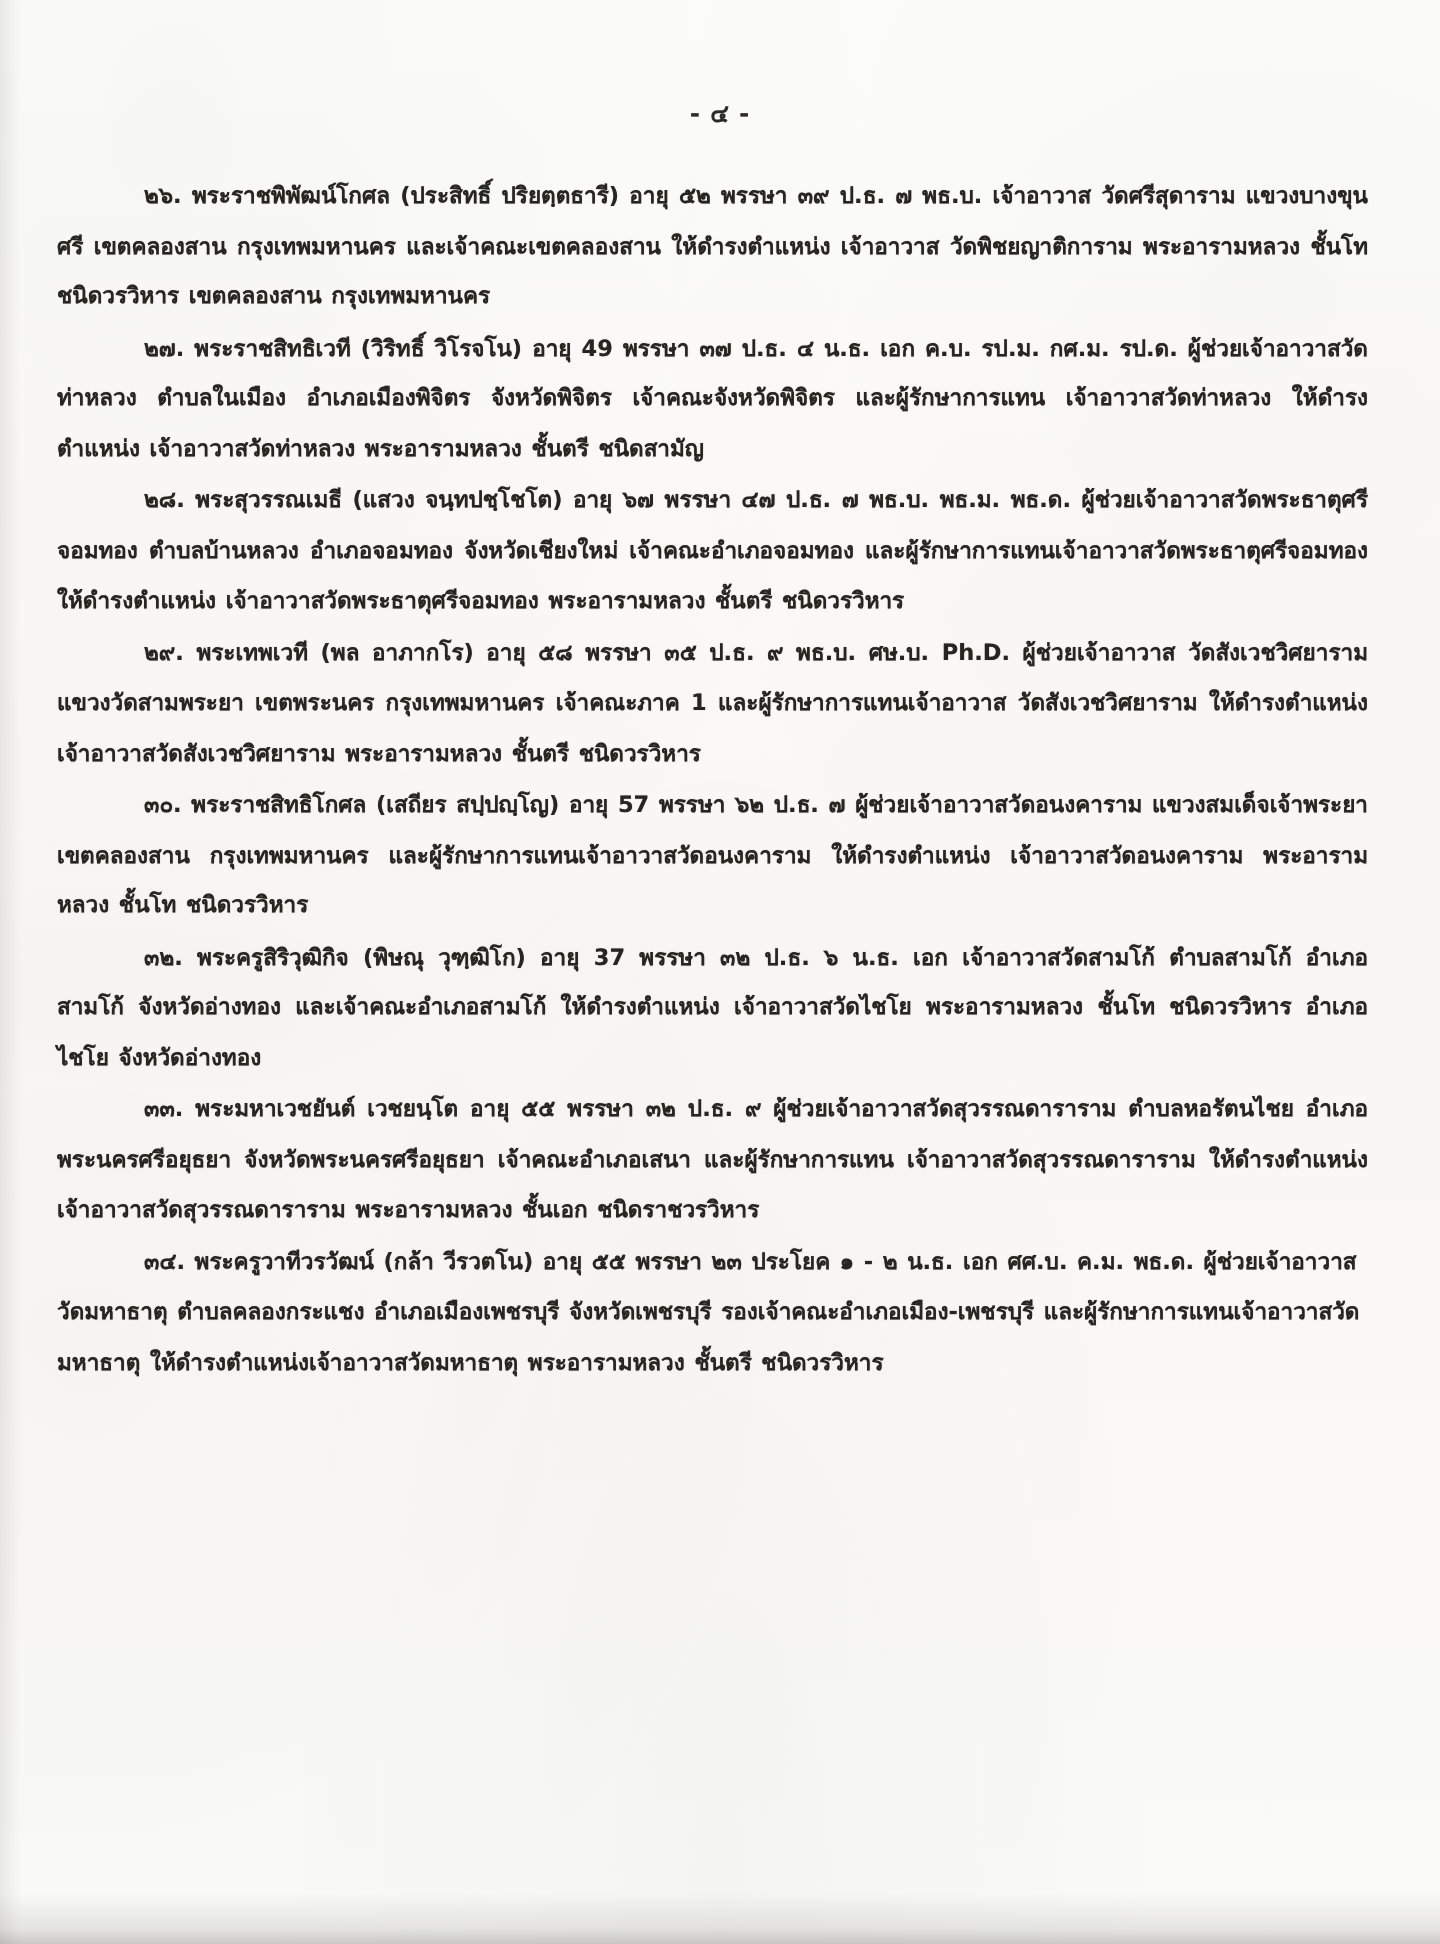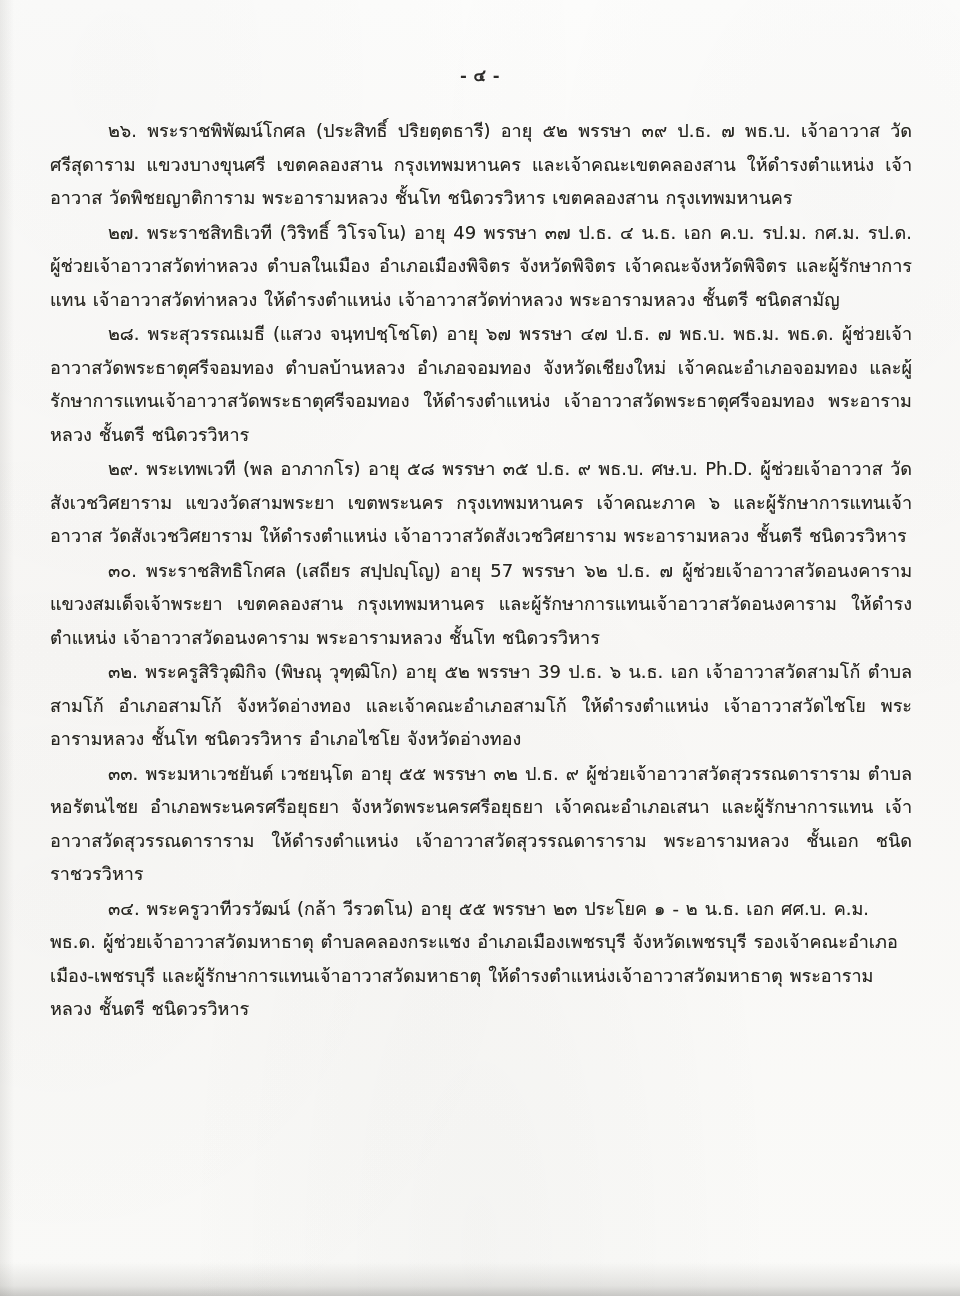--- a/index.html
+++ b/index.html
@@ -66,29 +66,29 @@
     padding-top: 62px;
     font-weight: 600;
   }
 
   .body-block {
     margin: 0;
     padding: 26px 48px 0 38px;
   }
 
   .entry {
-    font-size: 18px;
+    font-size: 15px;
     line-height: 33.5px;
     color: #26251f;
     text-align: justify;
     text-justify: inter-word;
-    margin: 0 0 1px 12px;
+    margin: 0 0 1px 0;
     text-indent: 58px;
     word-spacing: 1.2px;
-    font-weight: 400;
+    font-weight: 700;
     text-shadow: 0 0 0.6px rgba(40,38,34,0.45);
   }
   .entry:last-child {
     text-align: left;
   }
   
   .entry::selection { background: #d8d4c8; }
 </style>
 </head>
 <body>
@@ -98,20 +98,20 @@
   <div class="scan-edge-left"></div>
   <div class="scan-edge-bottom"></div>
 
   <div class="content">
     <div class="page-number">- ๔ -</div>
 
     <div class="body-block">
       <p class="entry">๒๖. พระราชพิพัฒน์โกศล (ประสิทธิ์ ปริยตฺตธารี) อายุ ๕๒ พรรษา ๓๙ ป.ธ. ๗ พธ.บ. เจ้าอาวาส วัดศรีสุดาราม แขวงบางขุนศรี เขตคลองสาน กรุงเทพมหานคร และเจ้าคณะเขตคลองสาน ให้ดำรงตำแหน่ง เจ้าอาวาส วัดพิชยญาติการาม พระอารามหลวง ชั้นโท ชนิดวรวิหาร เขตคลองสาน กรุงเทพมหานคร</p>
       <p class="entry">๒๗. พระราชสิทธิเวที (วิริทธิ์ วิโรจโน) อายุ 49 พรรษา ๓๗ ป.ธ. ๔ น.ธ. เอก ค.บ. รป.ม. กศ.ม. รป.ด. ผู้ช่วยเจ้าอาวาสวัดท่าหลวง ตำบลในเมือง อำเภอเมืองพิจิตร จังหวัดพิจิตร เจ้าคณะจังหวัดพิจิตร และผู้รักษาการแทน เจ้าอาวาสวัดท่าหลวง ให้ดำรงตำแหน่ง เจ้าอาวาสวัดท่าหลวง พระอารามหลวง ชั้นตรี ชนิดสามัญ</p>
       <p class="entry">๒๘. พระสุวรรณเมธี (แสวง จนฺทปชฺโชโต) อายุ ๖๗ พรรษา ๔๗ ป.ธ. ๗ พธ.บ. พธ.ม. พธ.ด. ผู้ช่วยเจ้าอาวาสวัดพระธาตุศรีจอมทอง ตำบลบ้านหลวง อำเภอจอมทอง จังหวัดเชียงใหม่ เจ้าคณะอำเภอจอมทอง และผู้รักษาการแทนเจ้าอาวาสวัดพระธาตุศรีจอมทอง ให้ดำรงตำแหน่ง เจ้าอาวาสวัดพระธาตุศรีจอมทอง พระอารามหลวง ชั้นตรี ชนิดวรวิหาร</p>
-      <p class="entry">๒๙. พระเทพเวที (พล อาภากโร) อายุ ๕๘ พรรษา ๓๕ ป.ธ. ๙ พธ.บ. ศษ.บ. Ph.D. ผู้ช่วยเจ้าอาวาส วัดสังเวชวิศยาราม แขวงวัดสามพระยา เขตพระนคร กรุงเทพมหานคร เจ้าคณะภาค ๖ และผู้รักษาการแทนเจ้าอาวาส วัดสังเวชวิศยาราม ให้ดำรงตำแหน่ง เจ้าอาวาสวัดสังเวชวิศยาราม พระอารามหลวง ชั้นตรี ชนิดวรวิหาร</p>
+      <p class="entry">๒๙. พระเทพเวที (พล อาภากโร) อายุ ๕๘ พรรษา ๓๕ ป.ธ. ๙ พธ.บ. ศษ.บ. Ph.D. ผู้ช่วยเจ้าอาวาส วัดสังเวชวิศยาราม แขวงวัดสามพระยา เขตพระนคร กรุงเทพมหานคร เจ้าคณะภาค 1 และผู้รักษาการแทนเจ้าอาวาส วัดสังเวชวิศยาราม ให้ดำรงตำแหน่ง เจ้าอาวาสวัดสังเวชวิศยาราม พระอารามหลวง ชั้นตรี ชนิดวรวิหาร</p>
       <p class="entry">๓๐. พระราชสิทธิโกศล (เสถียร สปฺปญฺโญ) อายุ 57 พรรษา ๖๒ ป.ธ. ๗ ผู้ช่วยเจ้าอาวาสวัดอนงคาราม แขวงสมเด็จเจ้าพระยา เขตคลองสาน กรุงเทพมหานคร และผู้รักษาการแทนเจ้าอาวาสวัดอนงคาราม ให้ดำรงตำแหน่ง เจ้าอาวาสวัดอนงคาราม พระอารามหลวง ชั้นโท ชนิดวรวิหาร</p>
-      <p class="entry">๓๒. พระครูสิริวุฒิกิจ (พิษณุ วุฑฺฒิโก) อายุ ๕๒ พรรษา 39 ป.ธ. ๖ น.ธ. เอก เจ้าอาวาสวัดสามโก้ ตำบลสามโก้ อำเภอสามโก้ จังหวัดอ่างทอง และเจ้าคณะอำเภอสามโก้ ให้ดำรงตำแหน่ง เจ้าอาวาสวัดไชโย พระอารามหลวง ชั้นโท ชนิดวรวิหาร อำเภอไชโย จังหวัดอ่างทอง</p>
+      <p class="entry">๓๒. พระครูสิริวุฒิกิจ (พิษณุ วุฑฺฒิโก) อายุ 37 พรรษา ๓๒ ป.ธ. ๖ น.ธ. เอก เจ้าอาวาสวัดสามโก้ ตำบลสามโก้ อำเภอสามโก้ จังหวัดอ่างทอง และเจ้าคณะอำเภอสามโก้ ให้ดำรงตำแหน่ง เจ้าอาวาสวัดไชโย พระอารามหลวง ชั้นโท ชนิดวรวิหาร อำเภอไชโย จังหวัดอ่างทอง</p>
       <p class="entry">๓๓. พระมหาเวชยันต์ เวชยนฺโต อายุ ๕๕ พรรษา ๓๒ ป.ธ. ๙ ผู้ช่วยเจ้าอาวาสวัดสุวรรณดาราราม ตำบลหอรัตนไชย อำเภอพระนครศรีอยุธยา จังหวัดพระนครศรีอยุธยา เจ้าคณะอำเภอเสนา และผู้รักษาการแทน เจ้าอาวาสวัดสุวรรณดาราราม ให้ดำรงตำแหน่ง เจ้าอาวาสวัดสุวรรณดาราราม พระอารามหลวง ชั้นเอก ชนิดราชวรวิหาร</p>
       <p class="entry">๓๔. พระครูวาทีวรวัฒน์ (กล้า วีรวตโน) อายุ ๕๕ พรรษา ๒๓ ประโยค ๑ - ๒ น.ธ. เอก ศศ.บ. ค.ม. พธ.ด. ผู้ช่วยเจ้าอาวาสวัดมหาธาตุ ตำบลคลองกระแชง อำเภอเมืองเพชรบุรี จังหวัดเพชรบุรี รองเจ้าคณะอำเภอเมือง-เพชรบุรี และผู้รักษาการแทนเจ้าอาวาสวัดมหาธาตุ ให้ดำรงตำแหน่งเจ้าอาวาสวัดมหาธาตุ พระอารามหลวง ชั้นตรี ชนิดวรวิหาร</p>
     </div>
   </div>
 </div>
 
 </body></html>

